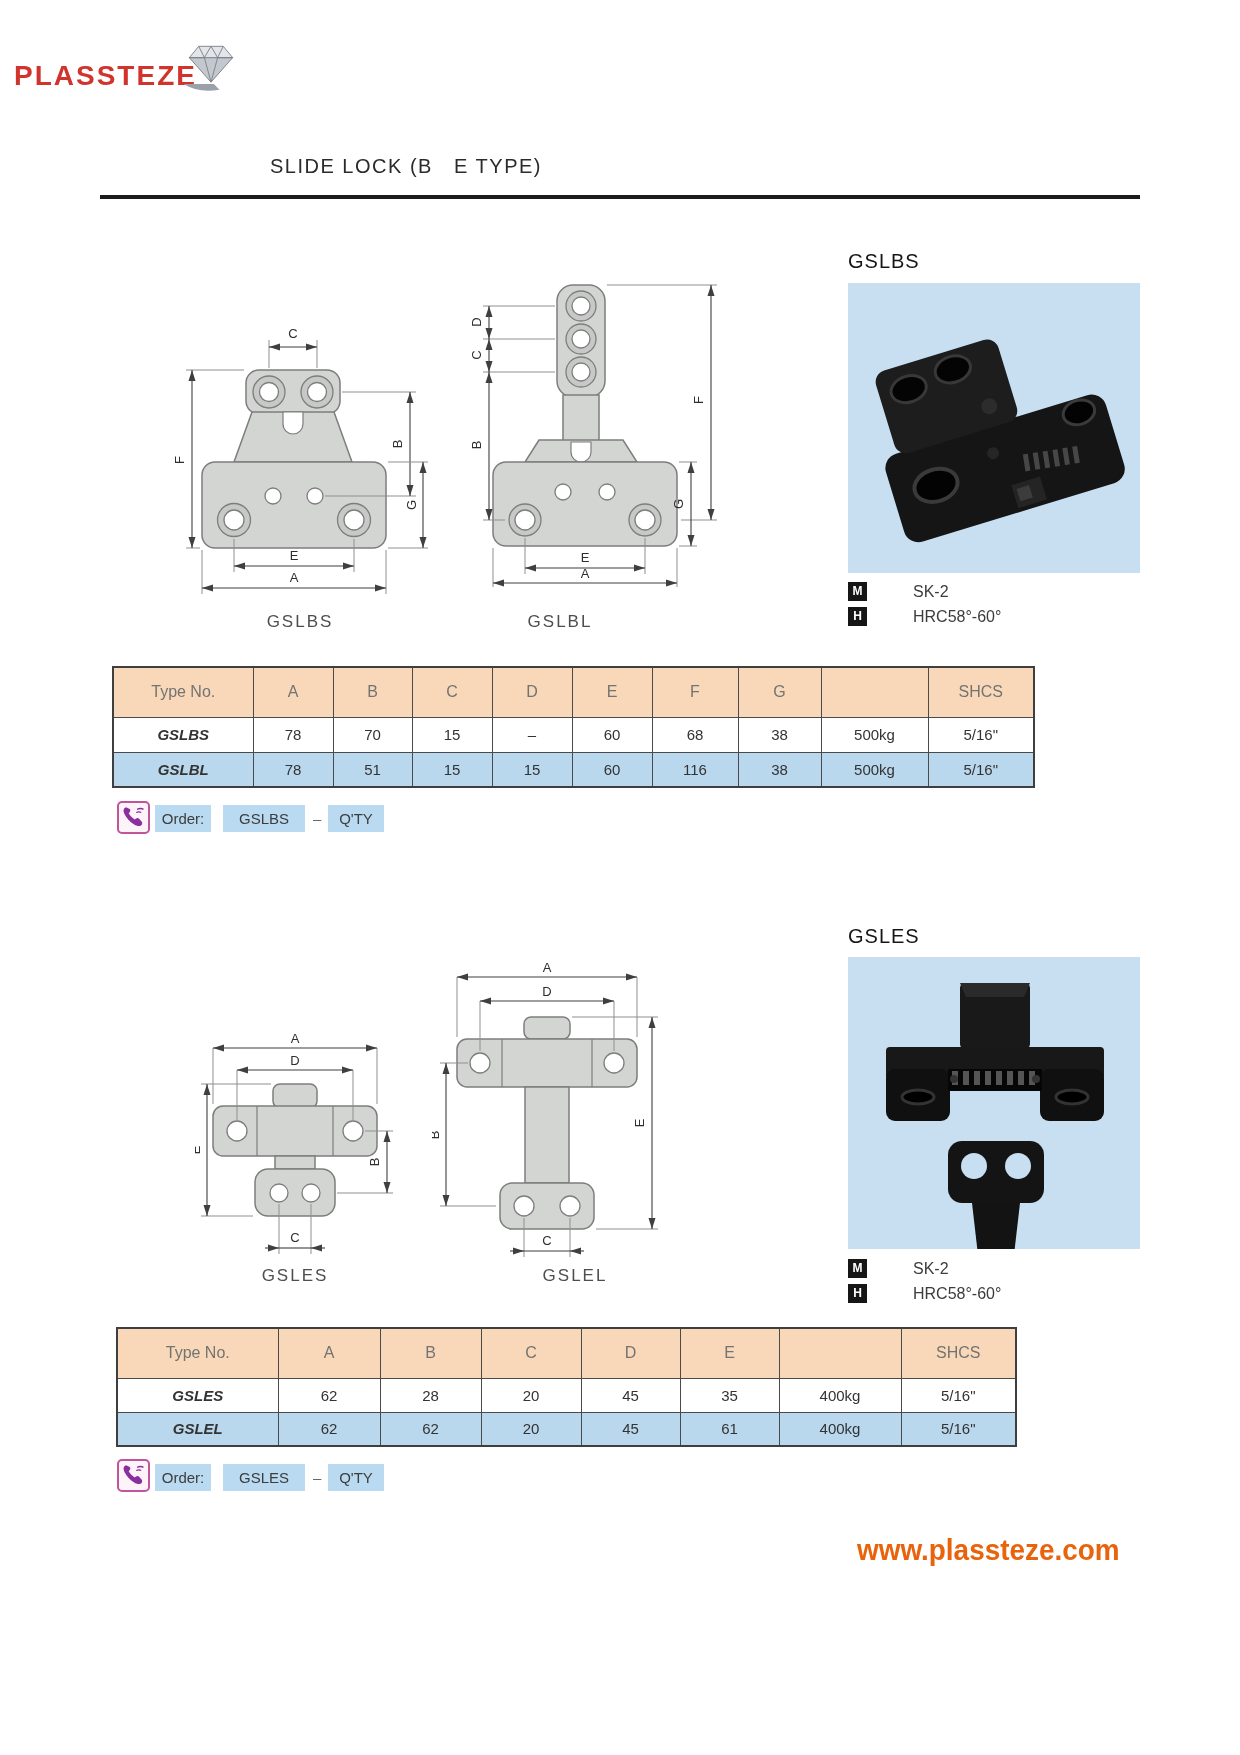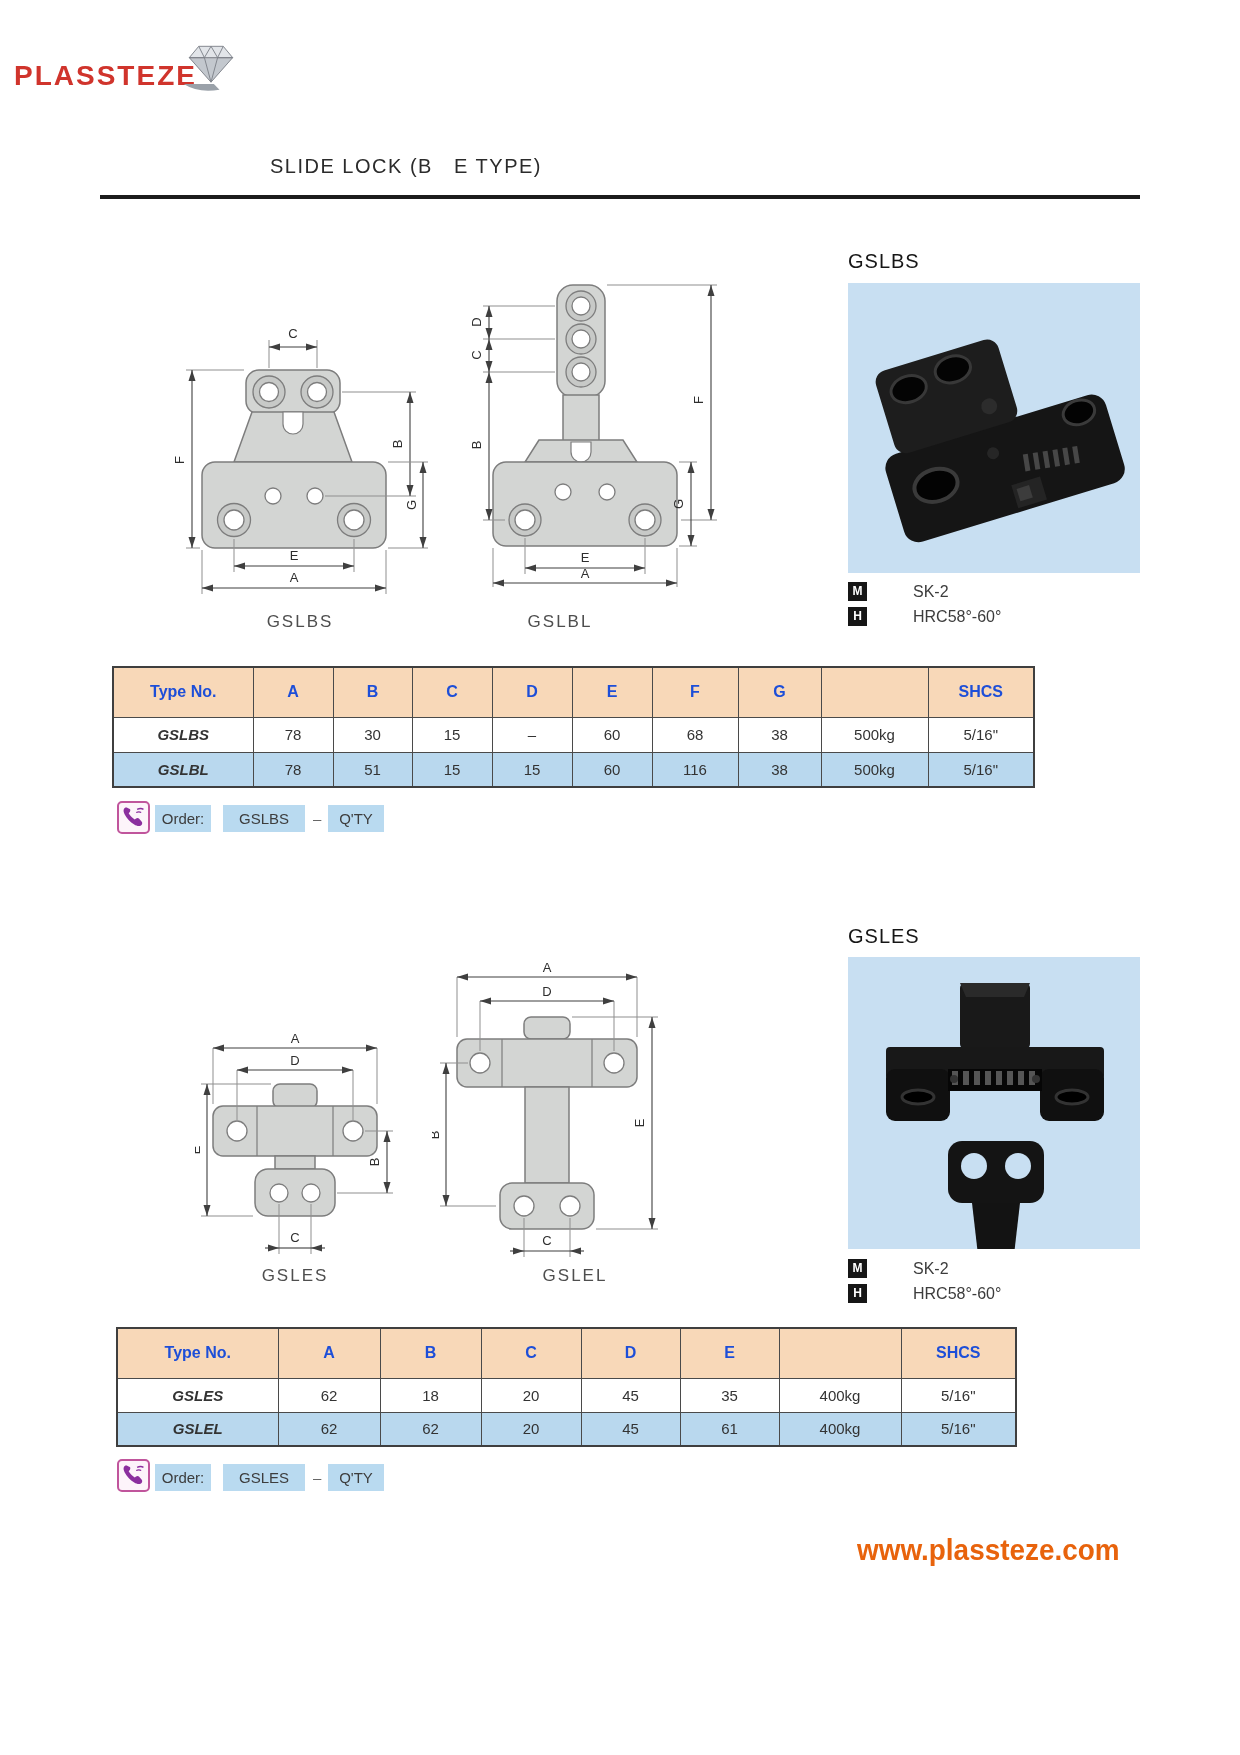--- a/index.html
+++ b/index.html
@@ -11,21 +11,21 @@
   .title-rule { background:#1c1c1c; height:4px; }
   .drawing-caption { font-size:17px; color:#4e4e4e; letter-spacing:2px; text-align:center; }
   .photo-title { font-size:20px; color:#161616; letter-spacing:1px; }
   .photo-box { background:#c8dff2; }
   .spec-value { font-size:16px; color:#3c3c3c; }
   .spec-key { width:19px; height:19px; background:#161616; color:#fff; font-size:12px; font-weight:700;
               text-align:center; line-height:19px; }
   .spec-table { position:absolute; border-collapse:collapse; table-layout:fixed; border:2px solid #3f3f3f; }
   .spec-table th, .spec-table td { border:1px solid #4a4a4a; text-align:center; vertical-align:middle;
               font-size:15px; color:#333; overflow:hidden; }
-  .spec-table thead th { background:#f8d8b8; font-size:16px; font-weight:700; color:#1d4ed8; }
+  .spec-table thead th { background:#f8d8b8; font-size:16px; font-weight:400; color:#737373; }
   .row-white td { background:#ffffff; }
   .row-blue td { background:#b9d8ee; }
   .type-cell { font-style:italic; font-weight:700; }
   .order-chip { position:absolute; background:#b9daf0; color:#3d3d3d; font-size:15px; text-align:center;
               height:27px; line-height:27px; }
   .order-icon-box { position:absolute; width:33px; height:33px; border:2px solid #c0559c; border-radius:5px;
               background:#fdf4fa; }
   .order-sep { position:absolute; color:#666; font-size:15px; line-height:27px; }
   .website { font-size:30px; font-weight:700; color:#e8630c; transform:scaleX(.93); transform-origin:left center;
               white-space:nowrap; }
@@ -221,21 +221,21 @@
         <th>F</th>
         <th>G</th>
         <th></th>
         <th>SHCS</th>
       </tr>
     </thead>
     <tbody>
       <tr class="row-white" style="height:35px">
         <td class="type-cell">GSLBS</td>
         <td>78</td>
-        <td>30</td>
+        <td>70</td>
         <td>15</td>
         <td>–</td>
         <td>60</td>
         <td>68</td>
         <td>38</td>
         <td>500kg</td>
         <td>5/16"</td>
       </tr>
       <tr class="row-blue" style="height:35px">
         <td class="type-cell">GSLBL</td>
@@ -416,21 +416,21 @@
         <th>D</th>
         <th>E</th>
         <th></th>
         <th>SHCS</th>
       </tr>
     </thead>
     <tbody>
       <tr class="row-white" style="height:34px">
         <td class="type-cell">GSLES</td>
         <td>62</td>
-        <td>18</td>
+        <td>28</td>
         <td>20</td>
         <td>45</td>
         <td>35</td>
         <td>400kg</td>
         <td>5/16"</td>
       </tr>
       <tr class="row-blue" style="height:34px">
         <td class="type-cell">GSLEL</td>
         <td>62</td>
         <td>62</td>

